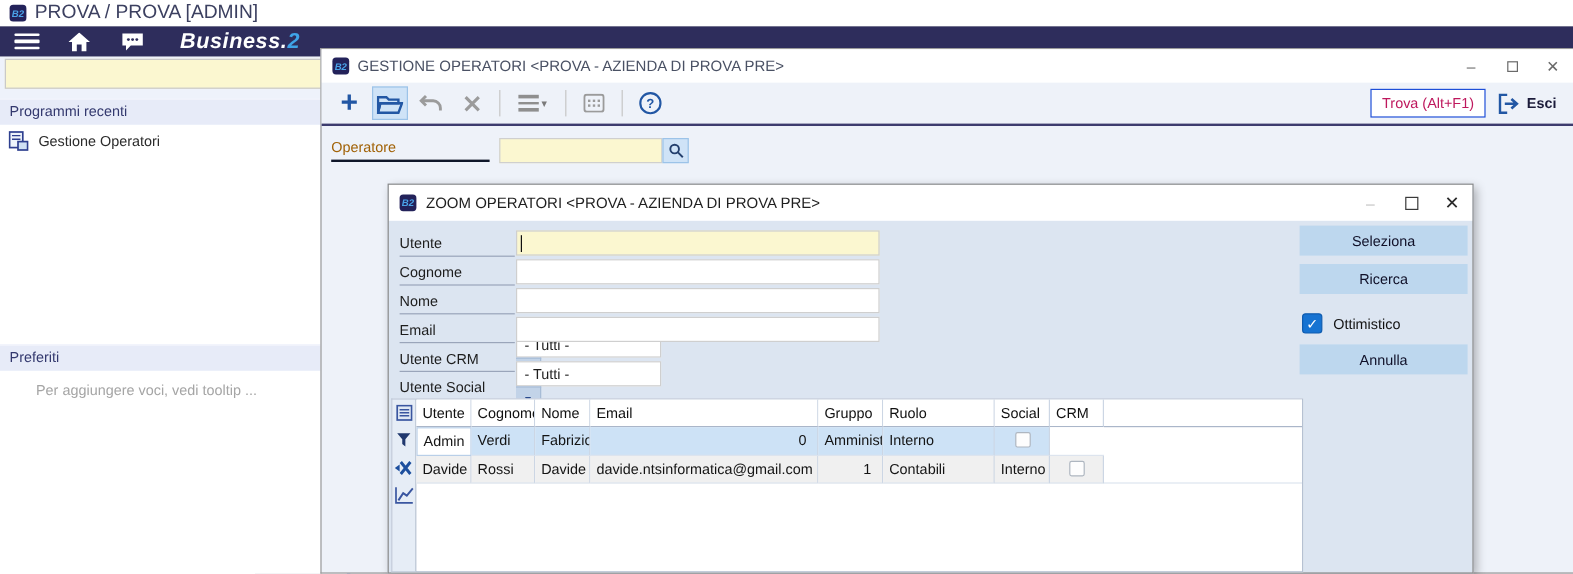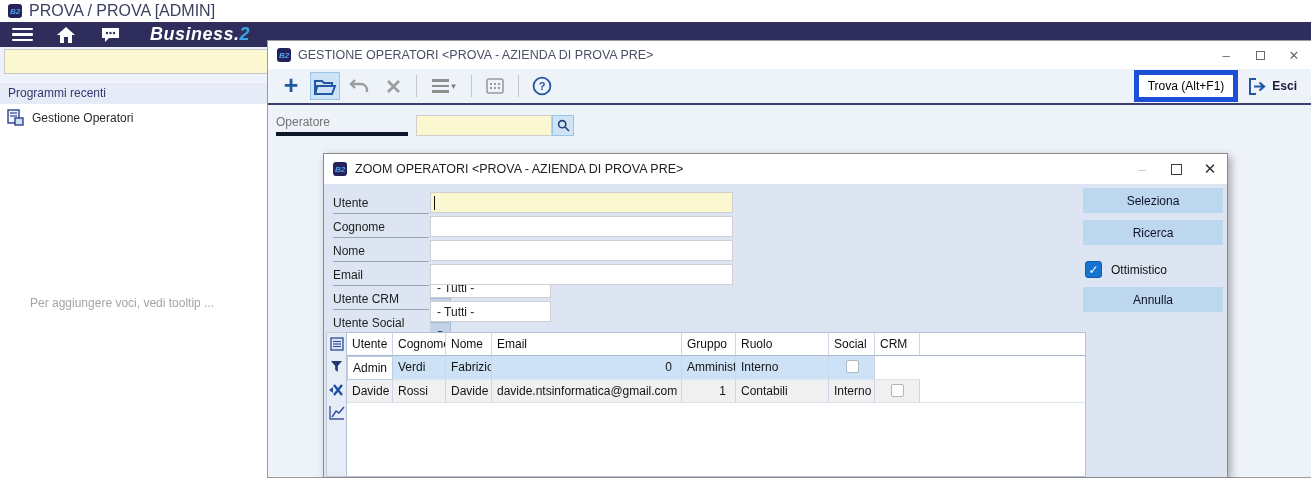--- a/index.html
+++ b/index.html
@@ -43,25 +43,25 @@
   .sq { width:9px; height:9px; border:1px solid #6a6a6a; display:inline-block; }
   .sq.dark { border-color:#3a3a3a; }
   .win-toolbar { height:36px; display:flex; align-items:center; gap:4px; padding:0 8px; border-bottom:2px solid #3d3c6e; background:#eef2f9; }
   .tb-btn { width:30px; height:28px; display:flex; align-items:center; justify-content:center; cursor:pointer; border:1px solid transparent; }
   .tb-btn.active { background:#cfe3f7; border:1px solid #9cc3e8; }
   .tb-plus { color:#2257a4; font-size:25px; font-weight:bold; line-height:20px; padding-bottom:3px; }
   .tb-sep { width:1px; height:22px; background:#c6c6c6; margin:0 4px; }
   .menu-bars div { width:17px; height:2.5px; background:#8f8f8f; margin:3px 0; }
   .caret-sm { color:#7a7a7a; font-size:9px; margin-left:2px; }
   .toolbar-right { margin-left:auto; display:flex; align-items:center; gap:10px; }
-  .trova-box { background:#fff; border:5px solid #1d4ed8; padding:4px 9px; color:#000000; cursor:pointer;margin-left:32px; }
+  .trova-box { background:#fff; border:1px solid #1d4ed8; padding:4px 9px; color:#be185d; cursor:pointer;margin-left:32px; }
   .esci-btn { display:flex; align-items:center; gap:5px; cursor:pointer; color:#1b1b3a; font-weight:bold; padding-right:6px; }
   .gwin-content { position:relative; height:calc(100% - 66px); }
   .op-row { display:flex; align-items:center; padding:10px 0 0 8px; }
-  .op-label { width:132px; border-bottom:4px solid #0f172a; padding-bottom:3px; color:#737373; }
+  .op-label { width:132px; border-bottom:2px solid #0f172a; padding-bottom:3px; color:#a16207; }
   .op-input { width:136px; height:21px; background:#fbf7d0; border:1px solid #cfcfcf; margin-left:8px; }
   .mini-btn { width:22px; height:21px; background:#cfe3f7; border:1px solid #9cc3e8; display:flex;
     align-items:center; justify-content:center; cursor:pointer; }
 
   
   .modal { position:absolute; left:323px; top:153px; width:905px; height:325px; background:#dce5f1;
     border:1px solid #8b8b8b; box-shadow:3px 3px 8px rgba(0,0,0,.3); z-index:3; overflow:hidden; }
   .modal-titlebar { height:30px; background:#fff; display:flex; align-items:center; gap:8px; padding-left:9px; }
   .modal-title { color:#1f1f1f; font-size:12.5px; }
   .modal-ctl-dim { color:#c2c2c2; }
@@ -146,20 +146,21 @@
     <div class="side-item">
       <svg width="17" height="17" viewBox="0 0 17 17">
           <rect x="1" y="1" width="11" height="13" fill="#eef4fb" stroke="#2e3f8f" stroke-width="1.4"></rect>
           <line x1="3" y1="4" x2="10" y2="4" stroke="#2e3f8f" stroke-width="1.2"></line>
           <line x1="3" y1="7" x2="10" y2="7" stroke="#2e3f8f" stroke-width="1.2"></line>
           <rect x="8" y="9" width="8" height="7" fill="#cfe0f4" stroke="#2e3f8f" stroke-width="1.4"></rect>
         </svg>
       <span class="lbl">Gestione Operatori</span>
     </div>
   </div>
+  <div class="side-header">Preferiti</div>
   <div class="side-list fav">
     <div class="side-hint">Per aggiungere voci, vedi tooltip ...</div>
   </div>
 </div>
 
 <div class="gwin">
   <div class="win-titlebar">
     <div class="b2-badge">B2</div>
     <div class="win-title">GESTIONE OPERATORI &lt;PROVA - AZIENDA DI PROVA PRE&gt;</div>
     <div class="win-controls">

